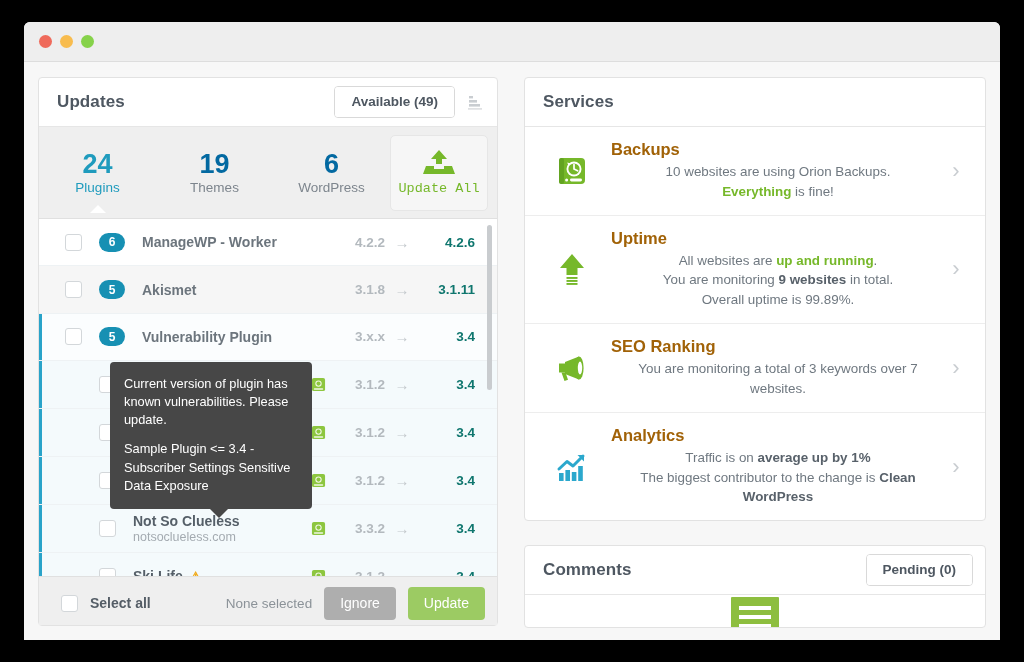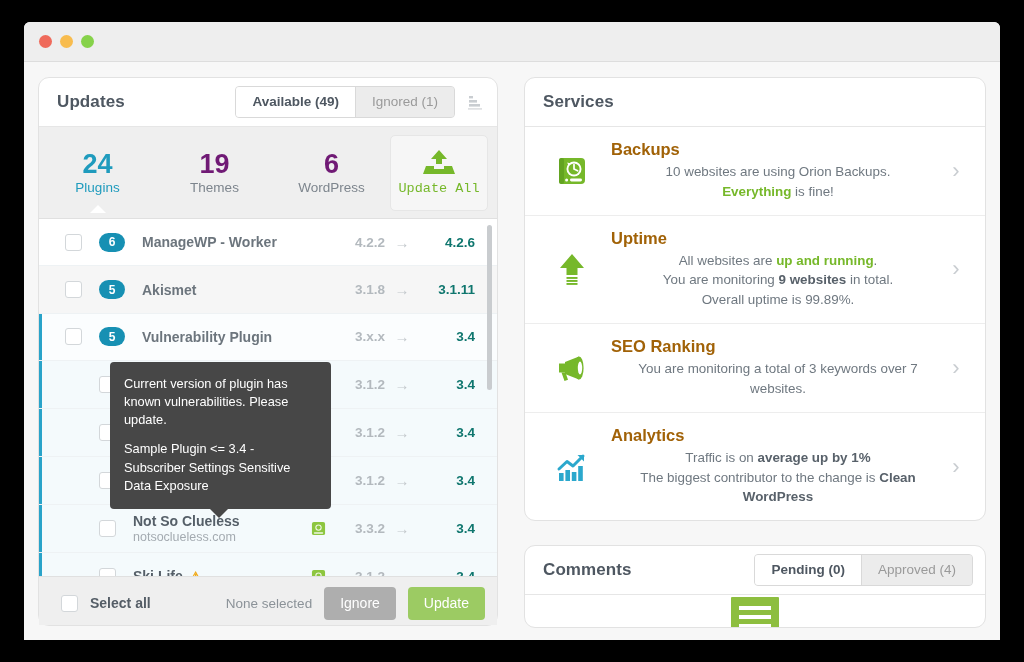--- a/index.html
+++ b/index.html
@@ -38,21 +38,21 @@
     background: #f7f7f7;
     padding: 14px;
     display: flex;
     gap: 26px;
   }
 
   
   .card {
     background: #ffffff;
     border: 1px solid #e2e2e2;
-    border-radius: 11px;
+    border-radius: 4px;
   }
   .card-head {
     height: 49px;
     display: flex; align-items: center;
     padding: 0 18px;
     border-bottom: 1px solid #e6e6e6;
   }
   .card-title {
     font-size: 17px;
     font-weight: bold;
@@ -105,21 +105,21 @@
     border-bottom: 1px solid #e0e0e0;
   }
   .count-cell {
     flex: 1;
     text-align: center;
     cursor: pointer;
     position: relative;
   }
   .count-num {
     font-size: 27px; font-weight: bold;
-    color: #701a75; line-height: 1.05;
+    color: #0369a1; line-height: 1.05;
   }
   .count-lbl { font-size: 13.5px; color: #7d858d; margin-top: 2px; }
   .count-cell.active .count-num { color: #1f9bbd; }
   .count-cell.active .count-lbl { color: #1f9bbd; }
   .count-cell.active::after {
     content:""; position:absolute;
     left: 50%; margin-left: -8px; bottom: -18px;
     border: 8px solid transparent;
     border-bottom-color: #ffffff;
   }
@@ -236,21 +236,21 @@
     cursor: pointer;
     font-family: inherit;
   }
   .btn.grey { background: #aeaeae; }
   .btn.green { background: #9ccb63; }
 
   
   #tooltip {
     position: absolute;
     left: 71px; top: 284px;
-    width: 221px;
+    width: 202px;
     background: #474747;
     color: #ffffff;
     border-radius: 4px;
     padding: 13px 14px 14px;
     font-size: 12.8px;
     line-height: 1.42;
     z-index: 40;
   }
   #tooltip .tt-gap { height: 11px; }
   #tooltip::after {
@@ -316,21 +316,20 @@
 
   <div id="content">
 
     <div class="card" id="updates">
 
       <div class="card-head">
         <span class="card-title">Updates</span>
         <div class="head-right">
           <div class="segmented">
             <div class="seg active">Available (49)</div>
-            <div class="seg">Ignored (1)</div>
           </div>
           <svg class="sort-icon" viewBox="0 0 20 20">
             <rect x="4" y="4" width="4" height="2.4" fill="#c9cdd1"></rect>
             <rect x="4" y="8" width="8" height="2.6" fill="#c9cdd1"></rect>
             <rect x="4" y="12" width="11" height="2.6" fill="#c9cdd1"></rect>
             <rect x="3" y="16.2" width="14" height="1.4" fill="#d7dadd"></rect>
           </svg>
         </div>
       </div>
 
@@ -605,21 +604,20 @@
           </div>
           <div class="chev">›</div>
         </div>
       </div>
 
       <div class="card" id="comments">
         <div class="card-head">
           <span class="card-title">Comments</span>
           <div class="segmented">
             <div class="seg active">Pending (0)</div>
-            <div class="seg">Approved (4)</div>
           </div>
         </div>
         <div id="comments-body">
           <svg id="comment-icon" width="52" height="40" viewBox="0 0 52 40">
             <rect x="2" y="2" width="48" height="36" rx="1" fill="#8dbe3f"></rect>
             <rect x="10" y="11" width="32" height="4" fill="#ffffff"></rect>
             <rect x="10" y="20" width="32" height="4" fill="#ffffff"></rect>
             <rect x="10" y="29" width="32" height="4" fill="#ffffff"></rect>
           </svg>
         </div>

